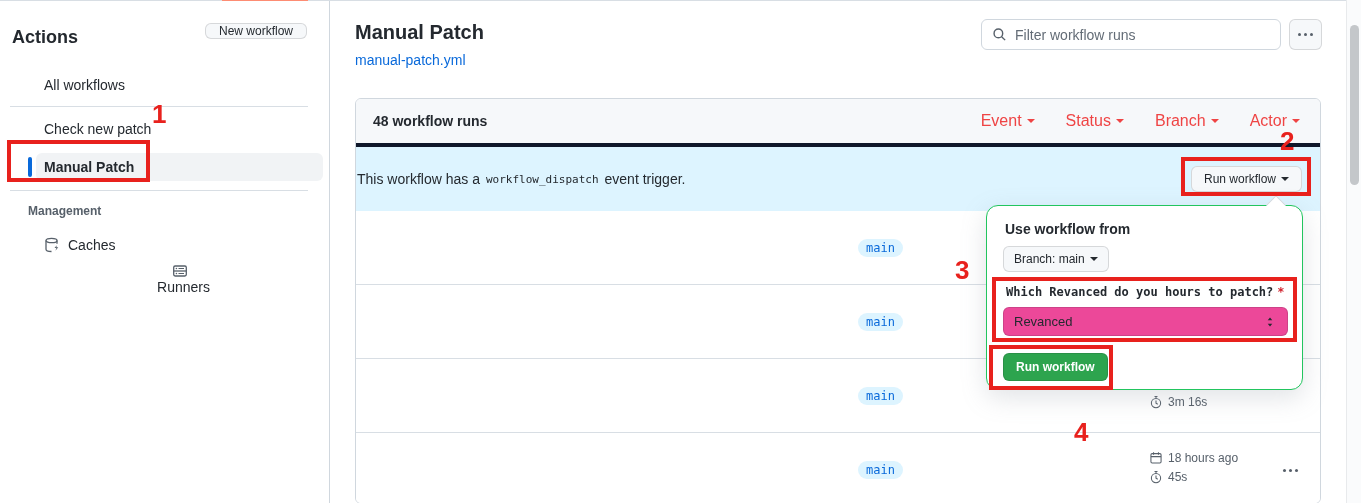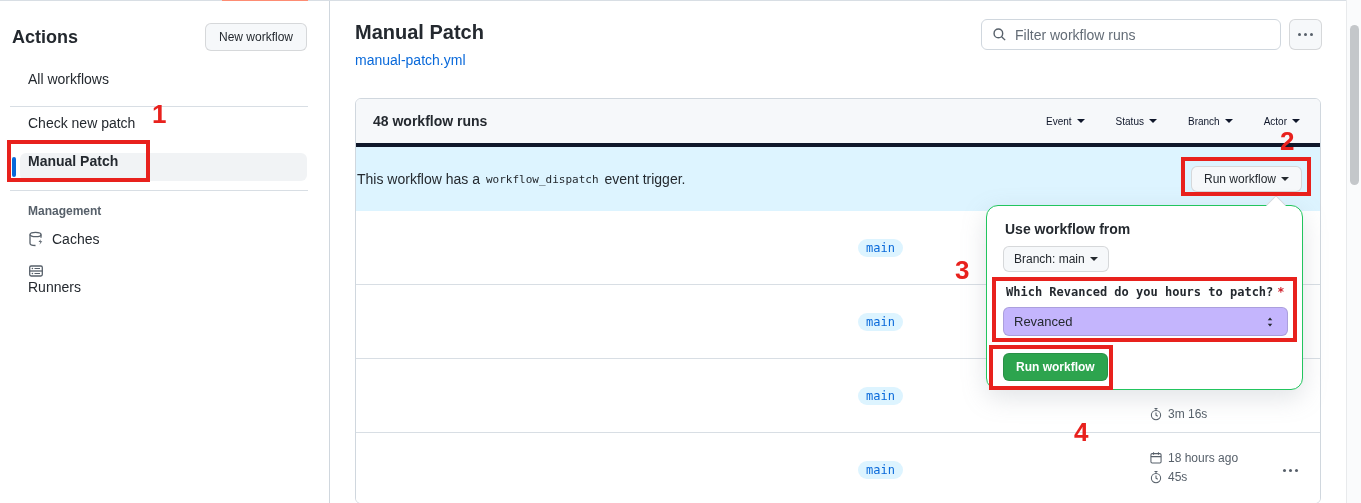--- a/index.html
+++ b/index.html
@@ -17,24 +17,24 @@
 
   
   .sidebar { position:absolute; left:0; top:1px; width:330px; height:502px; border-right:1px solid #d0d7de; background:#fff; }
   .sb-title { position:absolute; left:12px; top:26px; font-size:18px; font-weight:700; }
   .btn {
     display:inline-flex; align-items:center; justify-content:center;
     background:#f6f8fa; border:1px solid rgba(31,35,40,0.15); border-radius:6px;
     font-size:12px; font-weight:500; color:#24292f; cursor:pointer;
     font-family:inherit;
   }
-  .new-workflow { position:absolute; left:205px; top:22px; width:102px; height:28px; }
+  .new-workflow { position:absolute; left:205px; top:22px; width:102px; height:16px; }
   .sb-item {
-    position:absolute; left:20px; width:287px; height:28px; border-radius:6px;
-    display:flex; align-items:flex-start; padding-left:8px; font-size:14px; cursor:pointer;
+    position:absolute; left:36px; width:287px; height:28px; border-radius:6px;
+    display:flex; align-items:center; padding-left:8px; font-size:14px; cursor:pointer;
   }
   .sb-item.selected { background:#f1f3f5; font-weight:700; }
   .sel-bar { position:absolute; left:-8px; top:4px; width:4px; height:20px; border-radius:2px; background:#0969da; }
   .sb-divider { position:absolute; left:10px; width:298px; height:1px; background:#d8dee4; }
   .sb-section { position:absolute; left:28px; font-size:12px; font-weight:700; color:#57606a; }
   .sb-icon { display:inline-flex; width:16px; height:16px; margin-right:8px; color:#57606a; flex:0 0 16px; }
   .sb-icon svg { width:16px; height:16px; }
 
   
   .page-title { position:absolute; left:355px; top:21px; font-size:20px; font-weight:700; }
@@ -58,21 +58,21 @@
   .runs-table {
     position:absolute; left:355px; top:98px; width:966px; height:406px;
     border:1px solid #d0d7de; border-radius:6px; background:#fff; overflow:hidden;
   }
   .table-head {
     height:48px; background:#f6f8fa; border-bottom:4px solid #0f172a;
     display:flex; align-items:center; padding:0 20px 0 17px;
   }
   .count-label { font-weight:700; font-size:14px; }
   .filters { margin-left:auto; display:flex; gap:31px; }
-  .filter-dd { display:flex; align-items:center; color:#0f172a; font-size:10px; cursor:pointer;justify-content:center; }
+  .filter-dd { display:flex; align-items:center; color:#ef4444; font-size:16px; cursor:pointer;justify-content:center; }
   .caret {
     display:inline-block; width:0; height:0; margin-left:5px;
     border-left:4px solid transparent; border-right:4px solid transparent;
     border-top:4px solid currentColor;
   }
   .banner {
     position:relative; height:64px; background:#ddf4ff;
     display:flex; align-items:center; padding-left:1px; font-size:14px;
   }
   .banner .code { font-size:11px; margin:0 6px; color:#24292f; }
@@ -99,21 +99,21 @@
   .dialog-caret {
     position:absolute; left:282px; top:-8px; width:14px; height:14px; background:#fff;
     border-left:1px solid #d0d7de; border-top:1px solid #d0d7de; transform:rotate(45deg);
   }
   .dlg-heading { position:absolute; left:18px; top:15px; font-size:14px; font-weight:700; }
   .branch-btn { position:absolute; left:16px; top:40px; height:26px; padding:0 10px; }
   .dlg-label { position:absolute; left:19px; top:79px; font-size:12px; font-weight:700; }
   .req { color:#d1242f; margin-left:4px; }
   .dlg-select {
     position:absolute; left:16px; top:101px; width:285px; height:29px;
-    background:#c4b5fd; border:1px solid rgba(31,35,40,0.15); border-radius:6px;
+    background:#ec4899; border:1px solid rgba(31,35,40,0.15); border-radius:6px;
     display:flex; align-items:center; justify-content:space-between;
     padding:0 10px; font-size:13px; cursor:pointer;
   }
   .dlg-select svg { width:14px; height:14px; color:#24292f; }
   .green-btn {
     position:absolute; left:16px; top:147px; height:28px; padding:0 12px;
     background:#2da44e; color:#fff; border:1px solid rgba(27,31,36,0.15);
     border-radius:6px; font-size:12px; font-weight:700;
     display:inline-flex; align-items:center; cursor:pointer; font-family:inherit;
   }
@@ -238,21 +238,21 @@
     </div>
 
     <div class="run-row">
       <span class="branch-badge mono">main</span>
     </div>
     <div class="run-row">
       <span class="branch-badge mono">main</span>
     </div>
     <div class="run-row">
       <span class="branch-badge mono">main</span>
-      <div class="meta" style="top:48px;">
+      <div class="meta" style="top:36px;">
         <span class="meta-line">
           <svg viewBox="0 0 16 16" fill="none" stroke="currentColor" stroke-width="1.2">
             <circle cx="8" cy="9.2" r="5.3"></circle>
               <path d="M8 6.2v3.2l2 1.2"></path>
               <path d="M6.3 1.6h3.4M8 1.6v2.2"></path>
           </svg>
           <span>3m 16s</span>
         </span>
       </div>
     </div>

